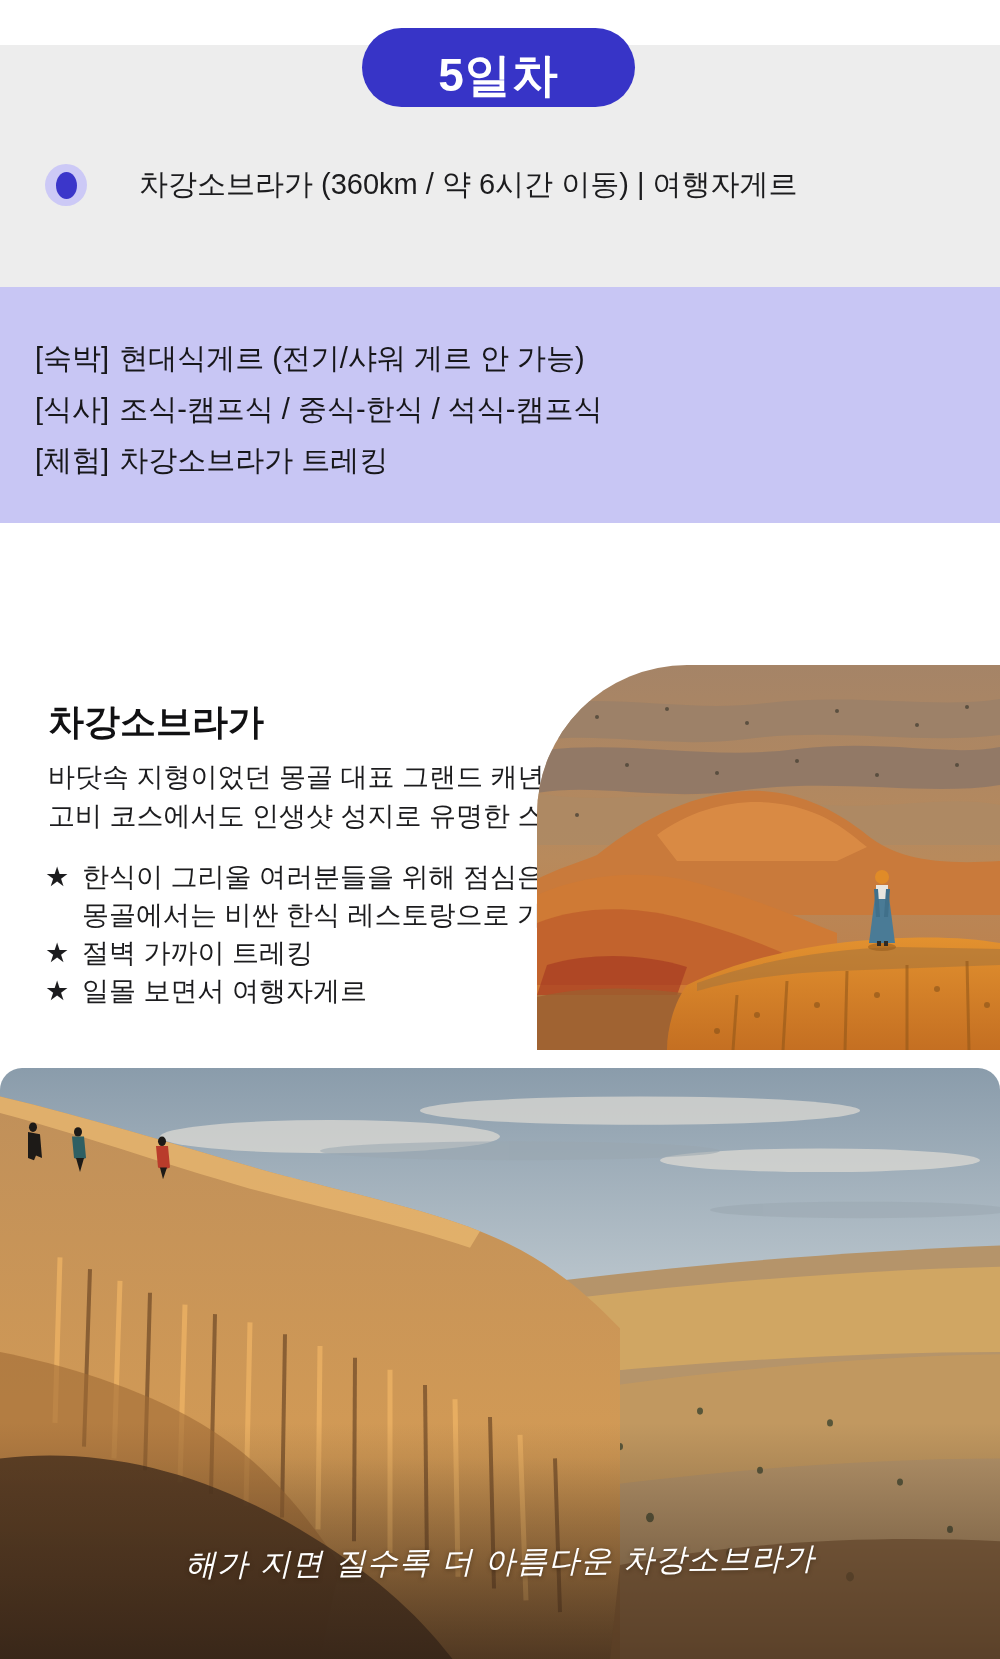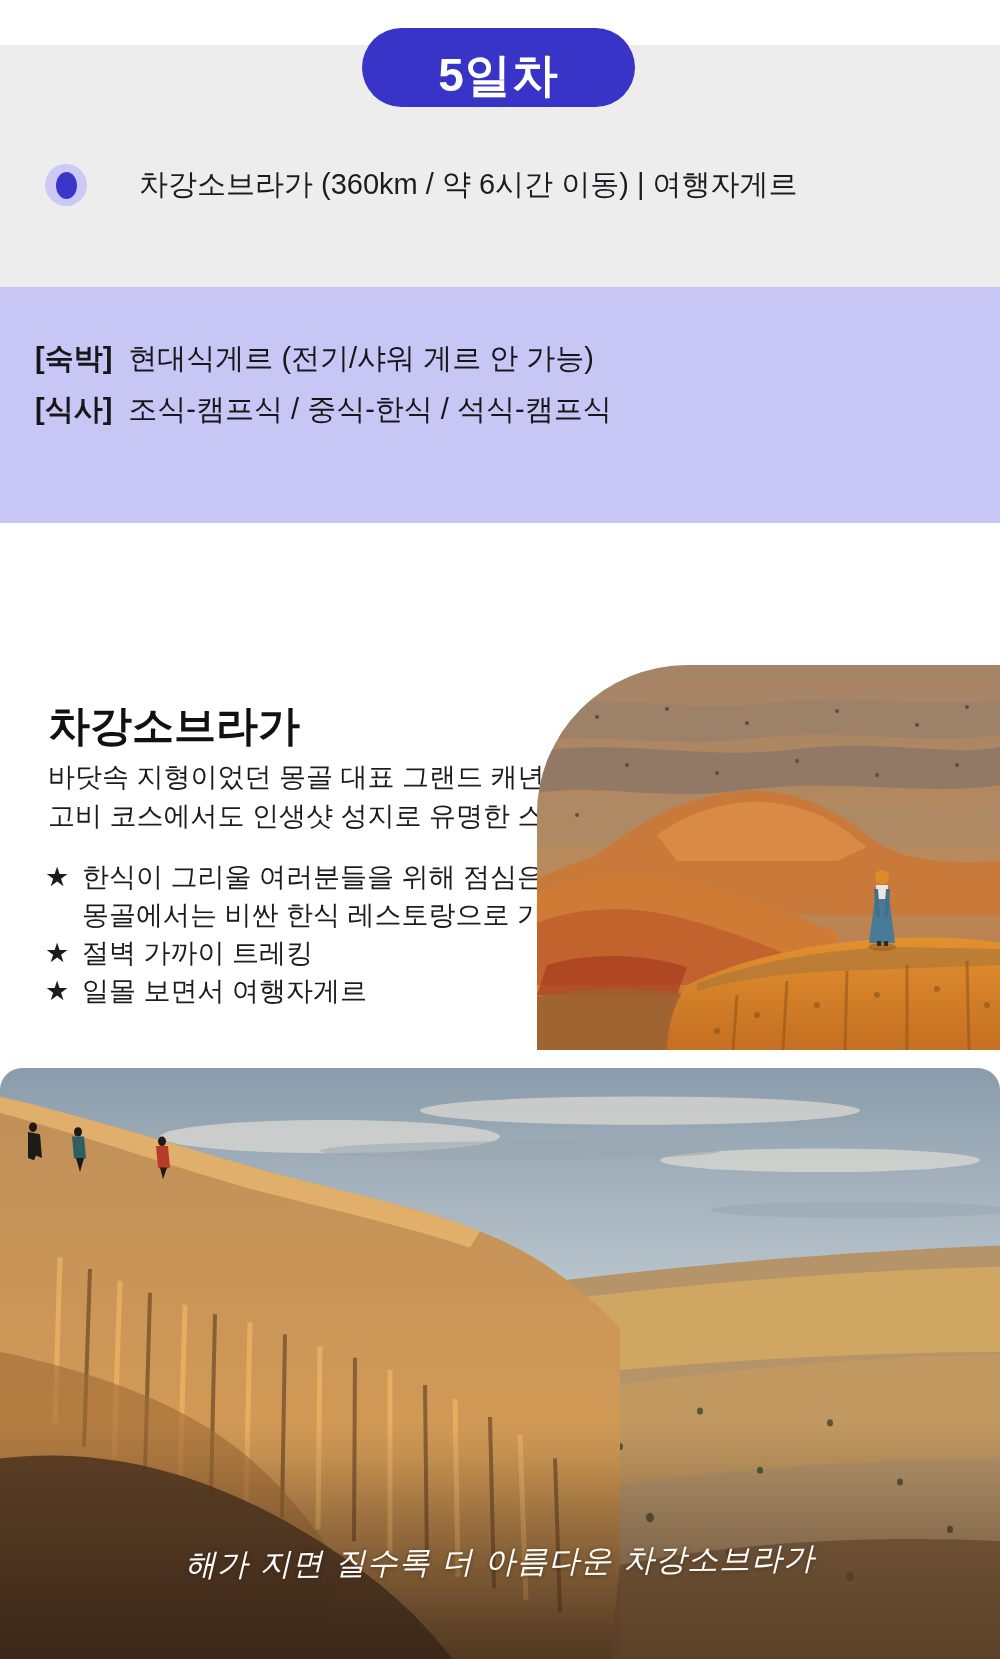--- a/index.html
+++ b/index.html
@@ -20,23 +20,23 @@
   .bullet-outer{
     width:42px;height:42px;border-radius:50%;background:#ccc9f6;
     display:flex;align-items:center;justify-content:center;flex:0 0 auto;
   }
   .bullet-inner{width:21px;height:27px;border-radius:50%;background:#3b36ca;}
   .route-text{margin-left:20px;font-size:29px;color:#1c1c1e;white-space:nowrap;}
   
   .info-band{position:absolute;left:0;top:287px;width:1000px;height:236px;background:#c8c6f4;}
   .info-rows{position:absolute;left:35px;top:46px;}
   .info-row{font-size:29px;color:#17171a;line-height:51px;white-space:nowrap;}
-  .info-label{font-weight:bold;margin-right:16px;}
-  
-  .section-title{position:absolute;left:48px;top:698px;margin:0;font-size:42px;font-weight:bold;color:#111113;}
+  .info-label{font-weight:normal;margin-right:10px;}
+  
+  .section-title{position:absolute;left:48px;top:698px;margin:0;font-size:36px;font-weight:bold;color:#111113;}
   .section-desc{position:absolute;left:48px;top:758px;margin:0;font-size:27px;line-height:39px;color:#1c1c1e;}
   .highlights{position:absolute;left:45px;top:858px;margin:0;padding:0;list-style:none;}
   .hl-item{display:flex;font-size:27px;line-height:38px;color:#1c1c1e;}
   .hl-star{width:37px;flex:0 0 auto;}
   
   .side-image{
     position:absolute;left:537px;top:665px;width:463px;height:385px;
     border-top-left-radius:150px;overflow:hidden;
   }
   .side-image svg{display:block;width:100%;height:100%;}
@@ -68,20 +68,23 @@
     <span class="route-text">차강소브라가 (360km / 약 6시간 이동) | 여행자게르</span>
   </div>
 
   <div class="info-band">
     <div class="info-rows">
       <div class="info-row">
         <span class="info-label">[숙박]</span><span class="info-value">현대식게르 (전기/샤워 게르 안 가능)</span>
       </div>
       <div class="info-row">
         <span class="info-label">[식사]</span><span class="info-value">조식-캠프식 / 중식-한식 / 석식-캠프식</span>
+      </div>
+      <div class="info-row">
+        <span class="info-label">[체험]</span><span class="info-value">차강소브라가 트레킹</span>
       </div>
     </div>
   </div>
 
   <h2 class="section-title">차강소브라가</h2>
 
   <p class="section-desc">
     <span>바닷속 지형이었던 몽골 대표 그랜드 캐년!</span><br>
     <span>고비 코스에서도 인생샷 성지로 유명한 스팟</span>
   </p>

